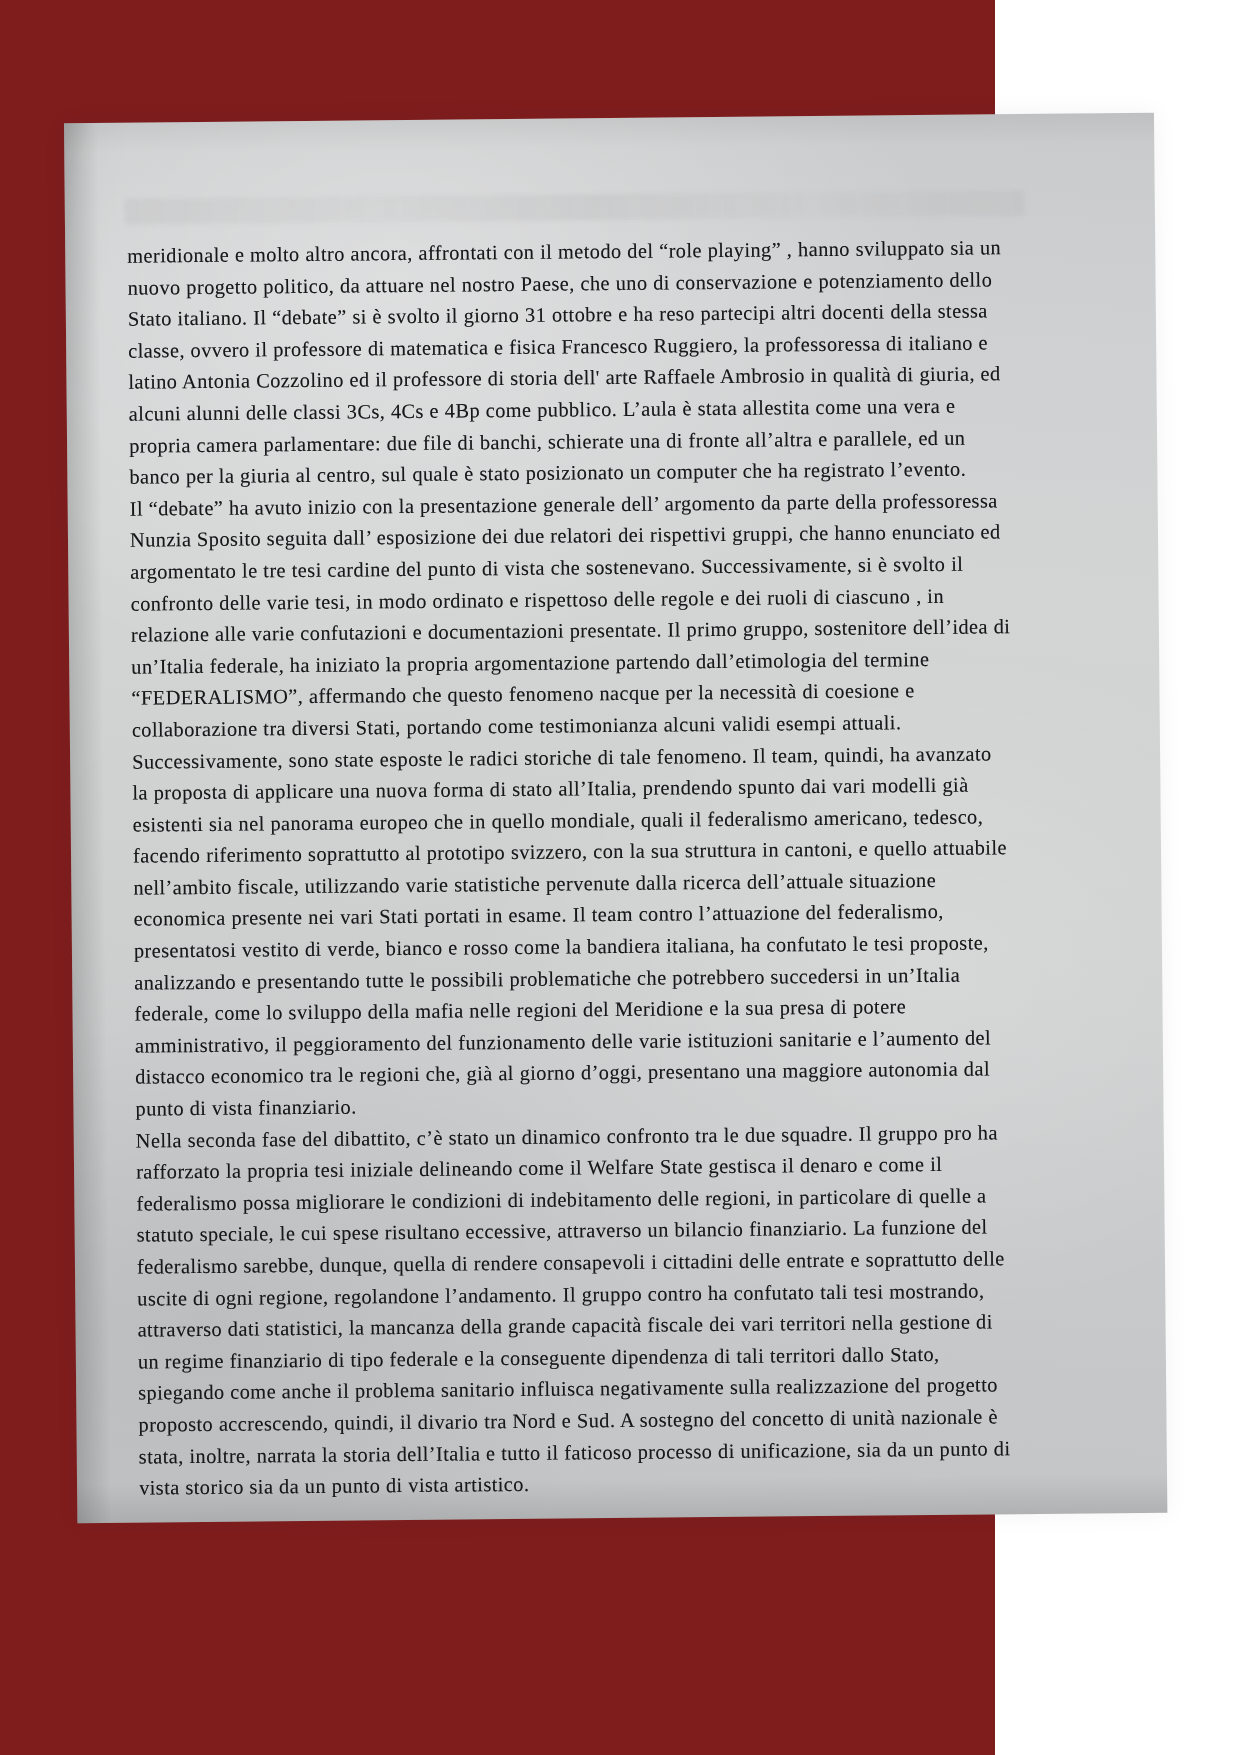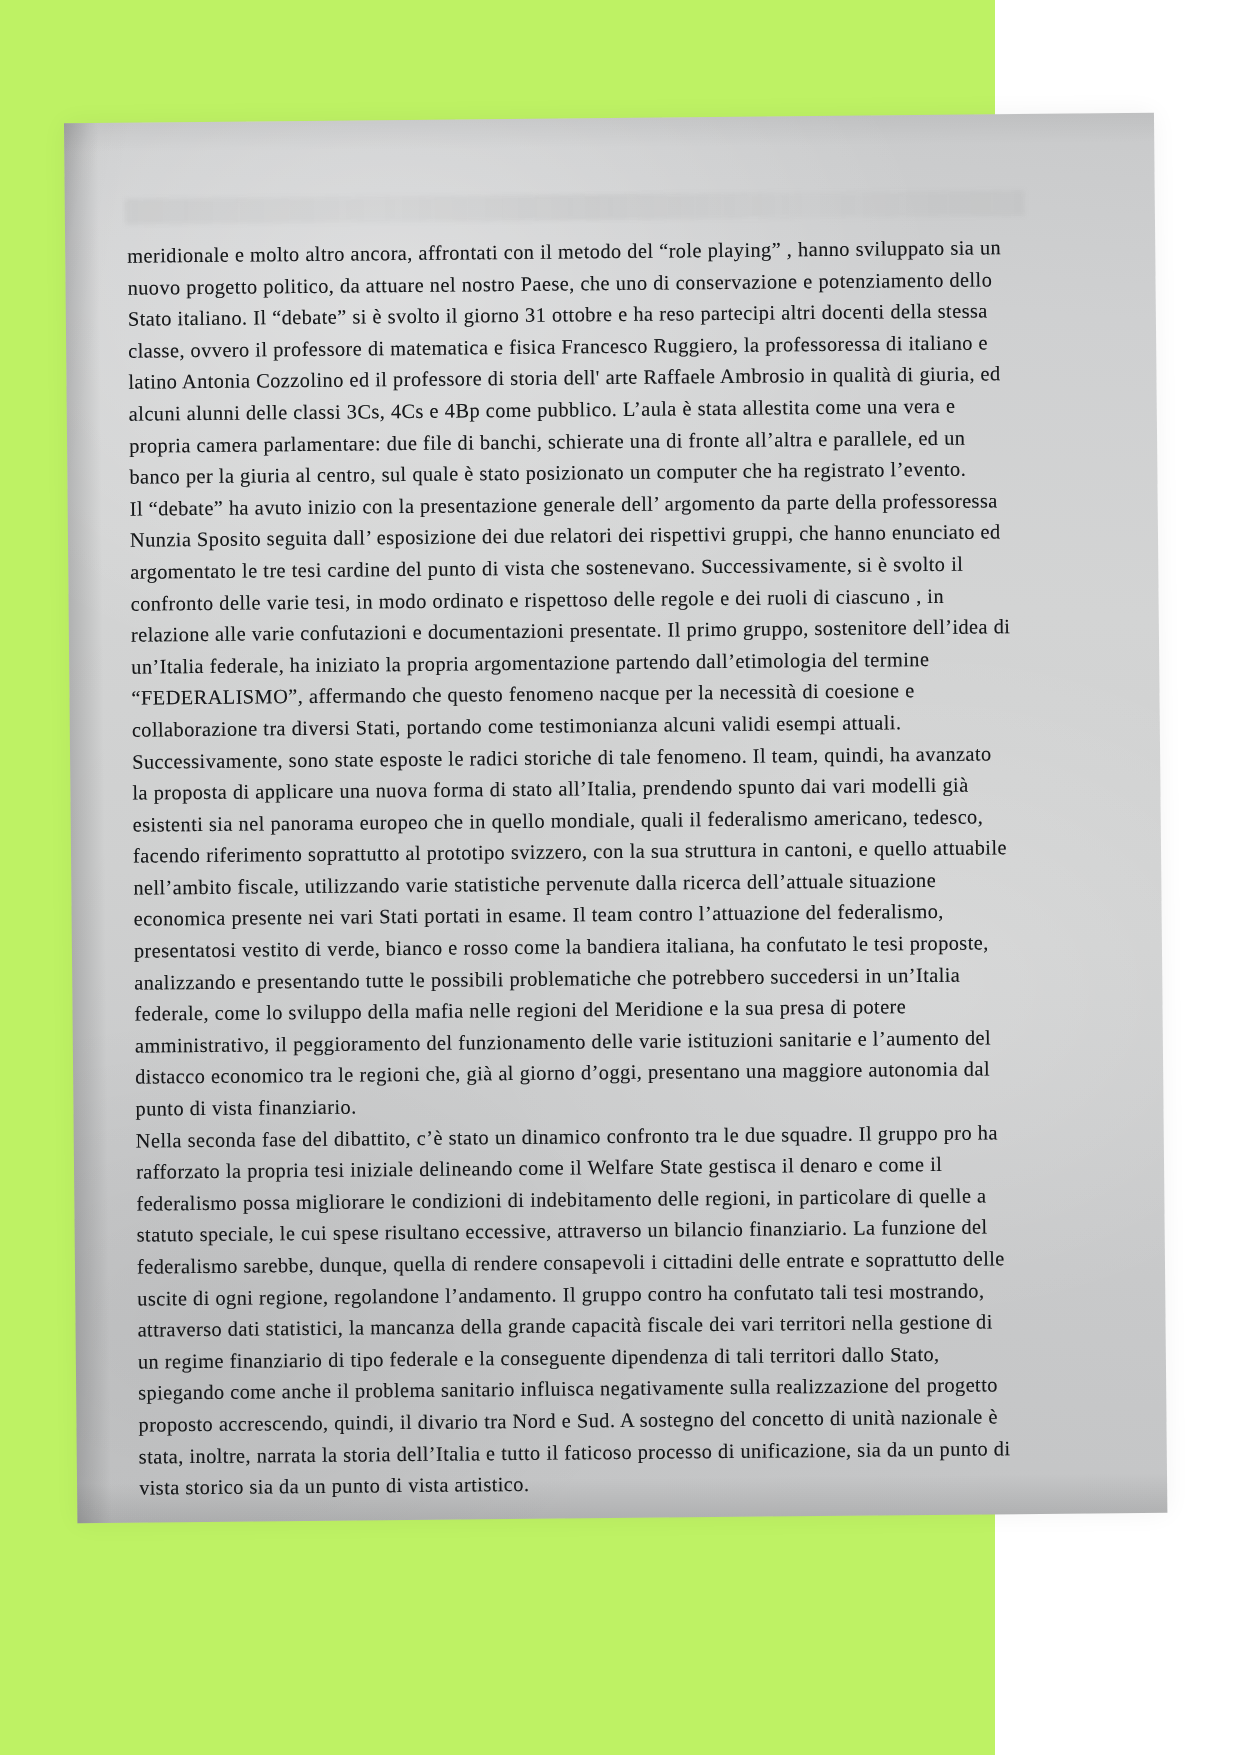--- a/index.html
+++ b/index.html
@@ -16,21 +16,21 @@
     font-family: "Liberation Serif", "DejaVu Serif", serif;
   }
 
   
   #scan-surface {
     position: absolute;
     left: 0;
     top: 0;
     width: 995px;
     height: 1755px;
-    background: #bef264;
+    background: #7f1d1d;
   }
 
   #paper-sheet {
     position: absolute;
     left: 68px;
     top: 118px;
     width: 1090px;
     height: 1400px;
     background:
       linear-gradient(100deg,

